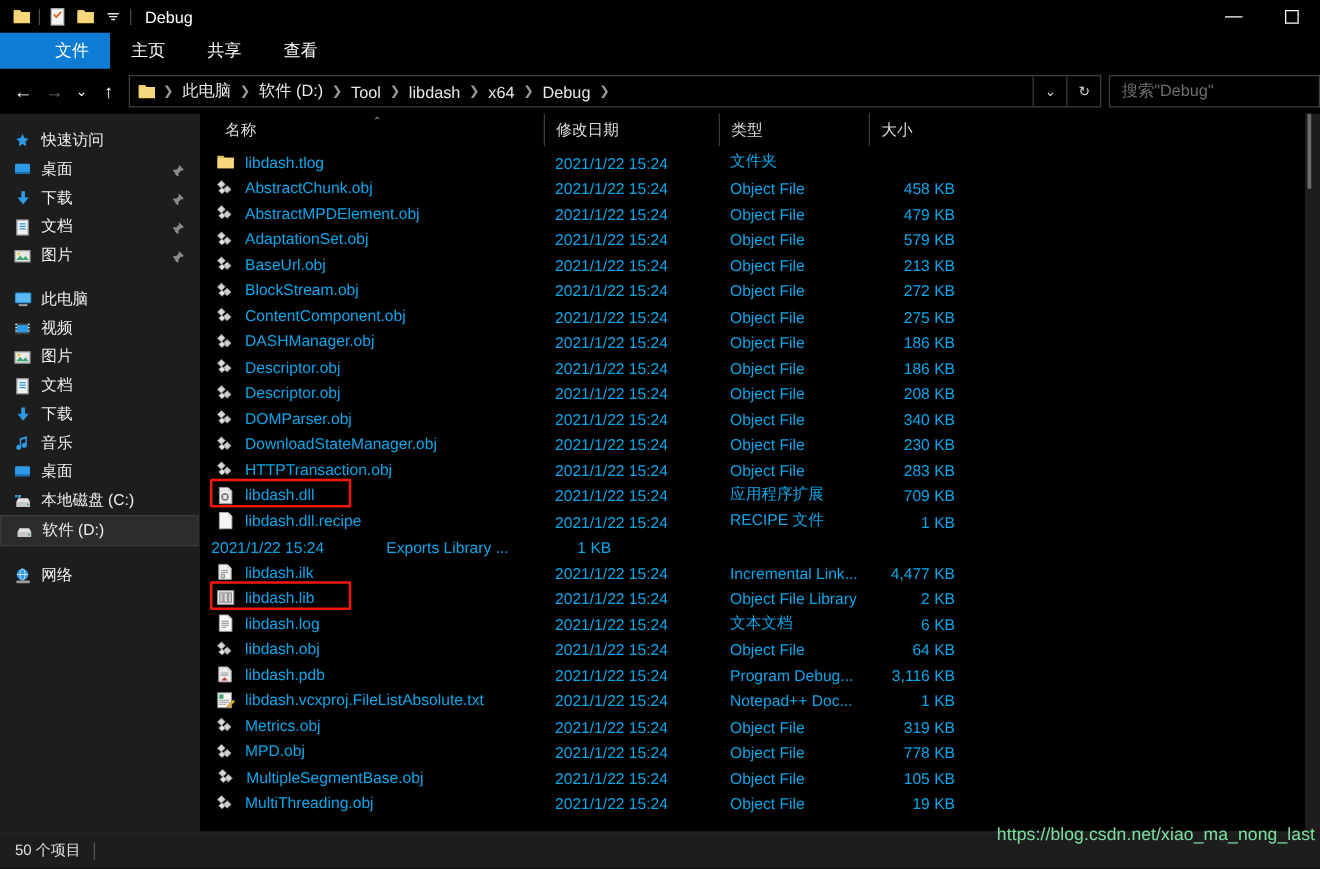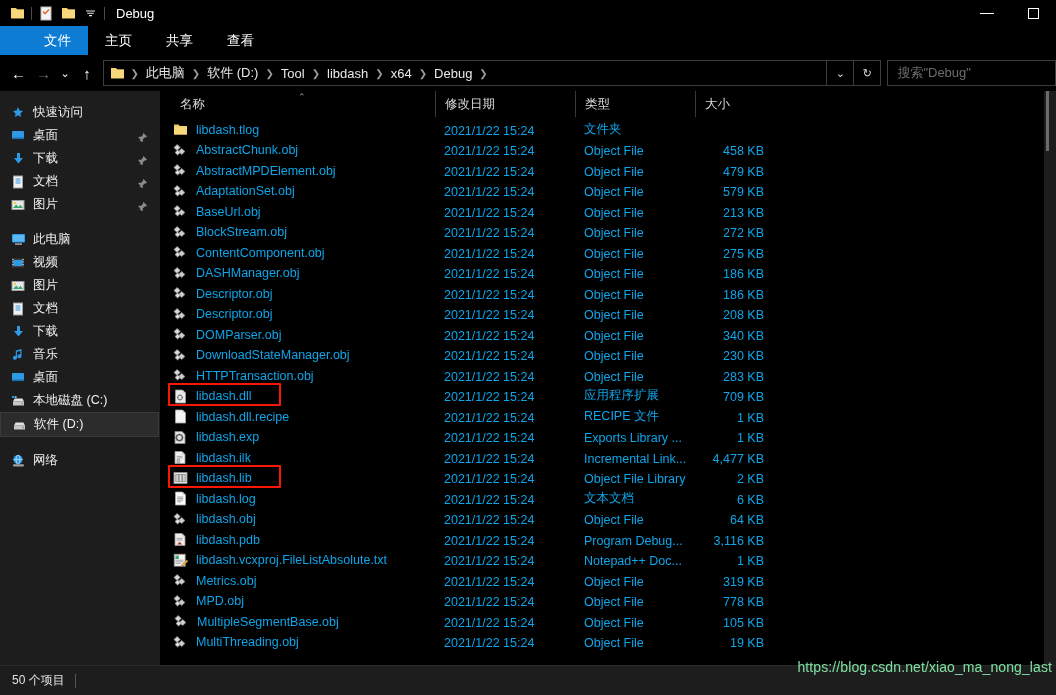--- a/index.html
+++ b/index.html
@@ -674,30 +674,20 @@
                   <path d="M8.5 1v3h3" fill="#d8d8d8"></path>
                 </svg>
               </span>
               <span>libdash.dll.recipe</span>
             </div>
             <div class="c-date" style="width: 140px;">2021/1/22 15:24</div>
             <div class="c-type" style="width: 120px;">RECIPE 文件</div>
             <div class="c-size" style="width: 81px;">1 KB</div>
           </div>
           <div class="row">
-            <div class="c-name" style="width: 275px;">
-              <span class="f-ico">
-                <svg width="15" height="15" viewBox="0 0 15 15">
-                  <path d="M2 1.5h7l3 3v9H2z" fill="#e6e6e6" stroke="#8d8d8d" stroke-width=".8"></path>
-                  <circle cx="6.4" cy="7.6" r="3" fill="none" stroke="#5a5a5a" stroke-width="1.4"></circle>
-                  <path d="M6.4 3.6v1.2M6.4 10.4v1.2M2.4 7.6h1.2M9.2 7.6h1.2M3.6 4.8l.9.9M8.3 9.5l.9.9M9.2 4.8l-.9.9M4.5 9.5l-.9.9" stroke="#5a5a5a" stroke-width="1.1"></path>
-                </svg>
-              </span>
-              <span>libdash.exp</span>
-            </div>
             <div class="c-date" style="width: 140px;">2021/1/22 15:24</div>
             <div class="c-type" style="width: 120px;">Exports Library ...</div>
             <div class="c-size" style="width: 81px;">1 KB</div>
           </div>
           <div class="row">
             <div class="c-name" style="width: 275px;">
               <span class="f-ico">
                 <svg width="14" height="15" viewBox="0 0 14 15">
                   <path d="M2 1.5h7l3 3v9H2z" fill="#efefef" stroke="#9b9b9b" stroke-width=".8"></path>
                   <path d="M9 1.5v3h3" fill="#d0d0d0"></path>

